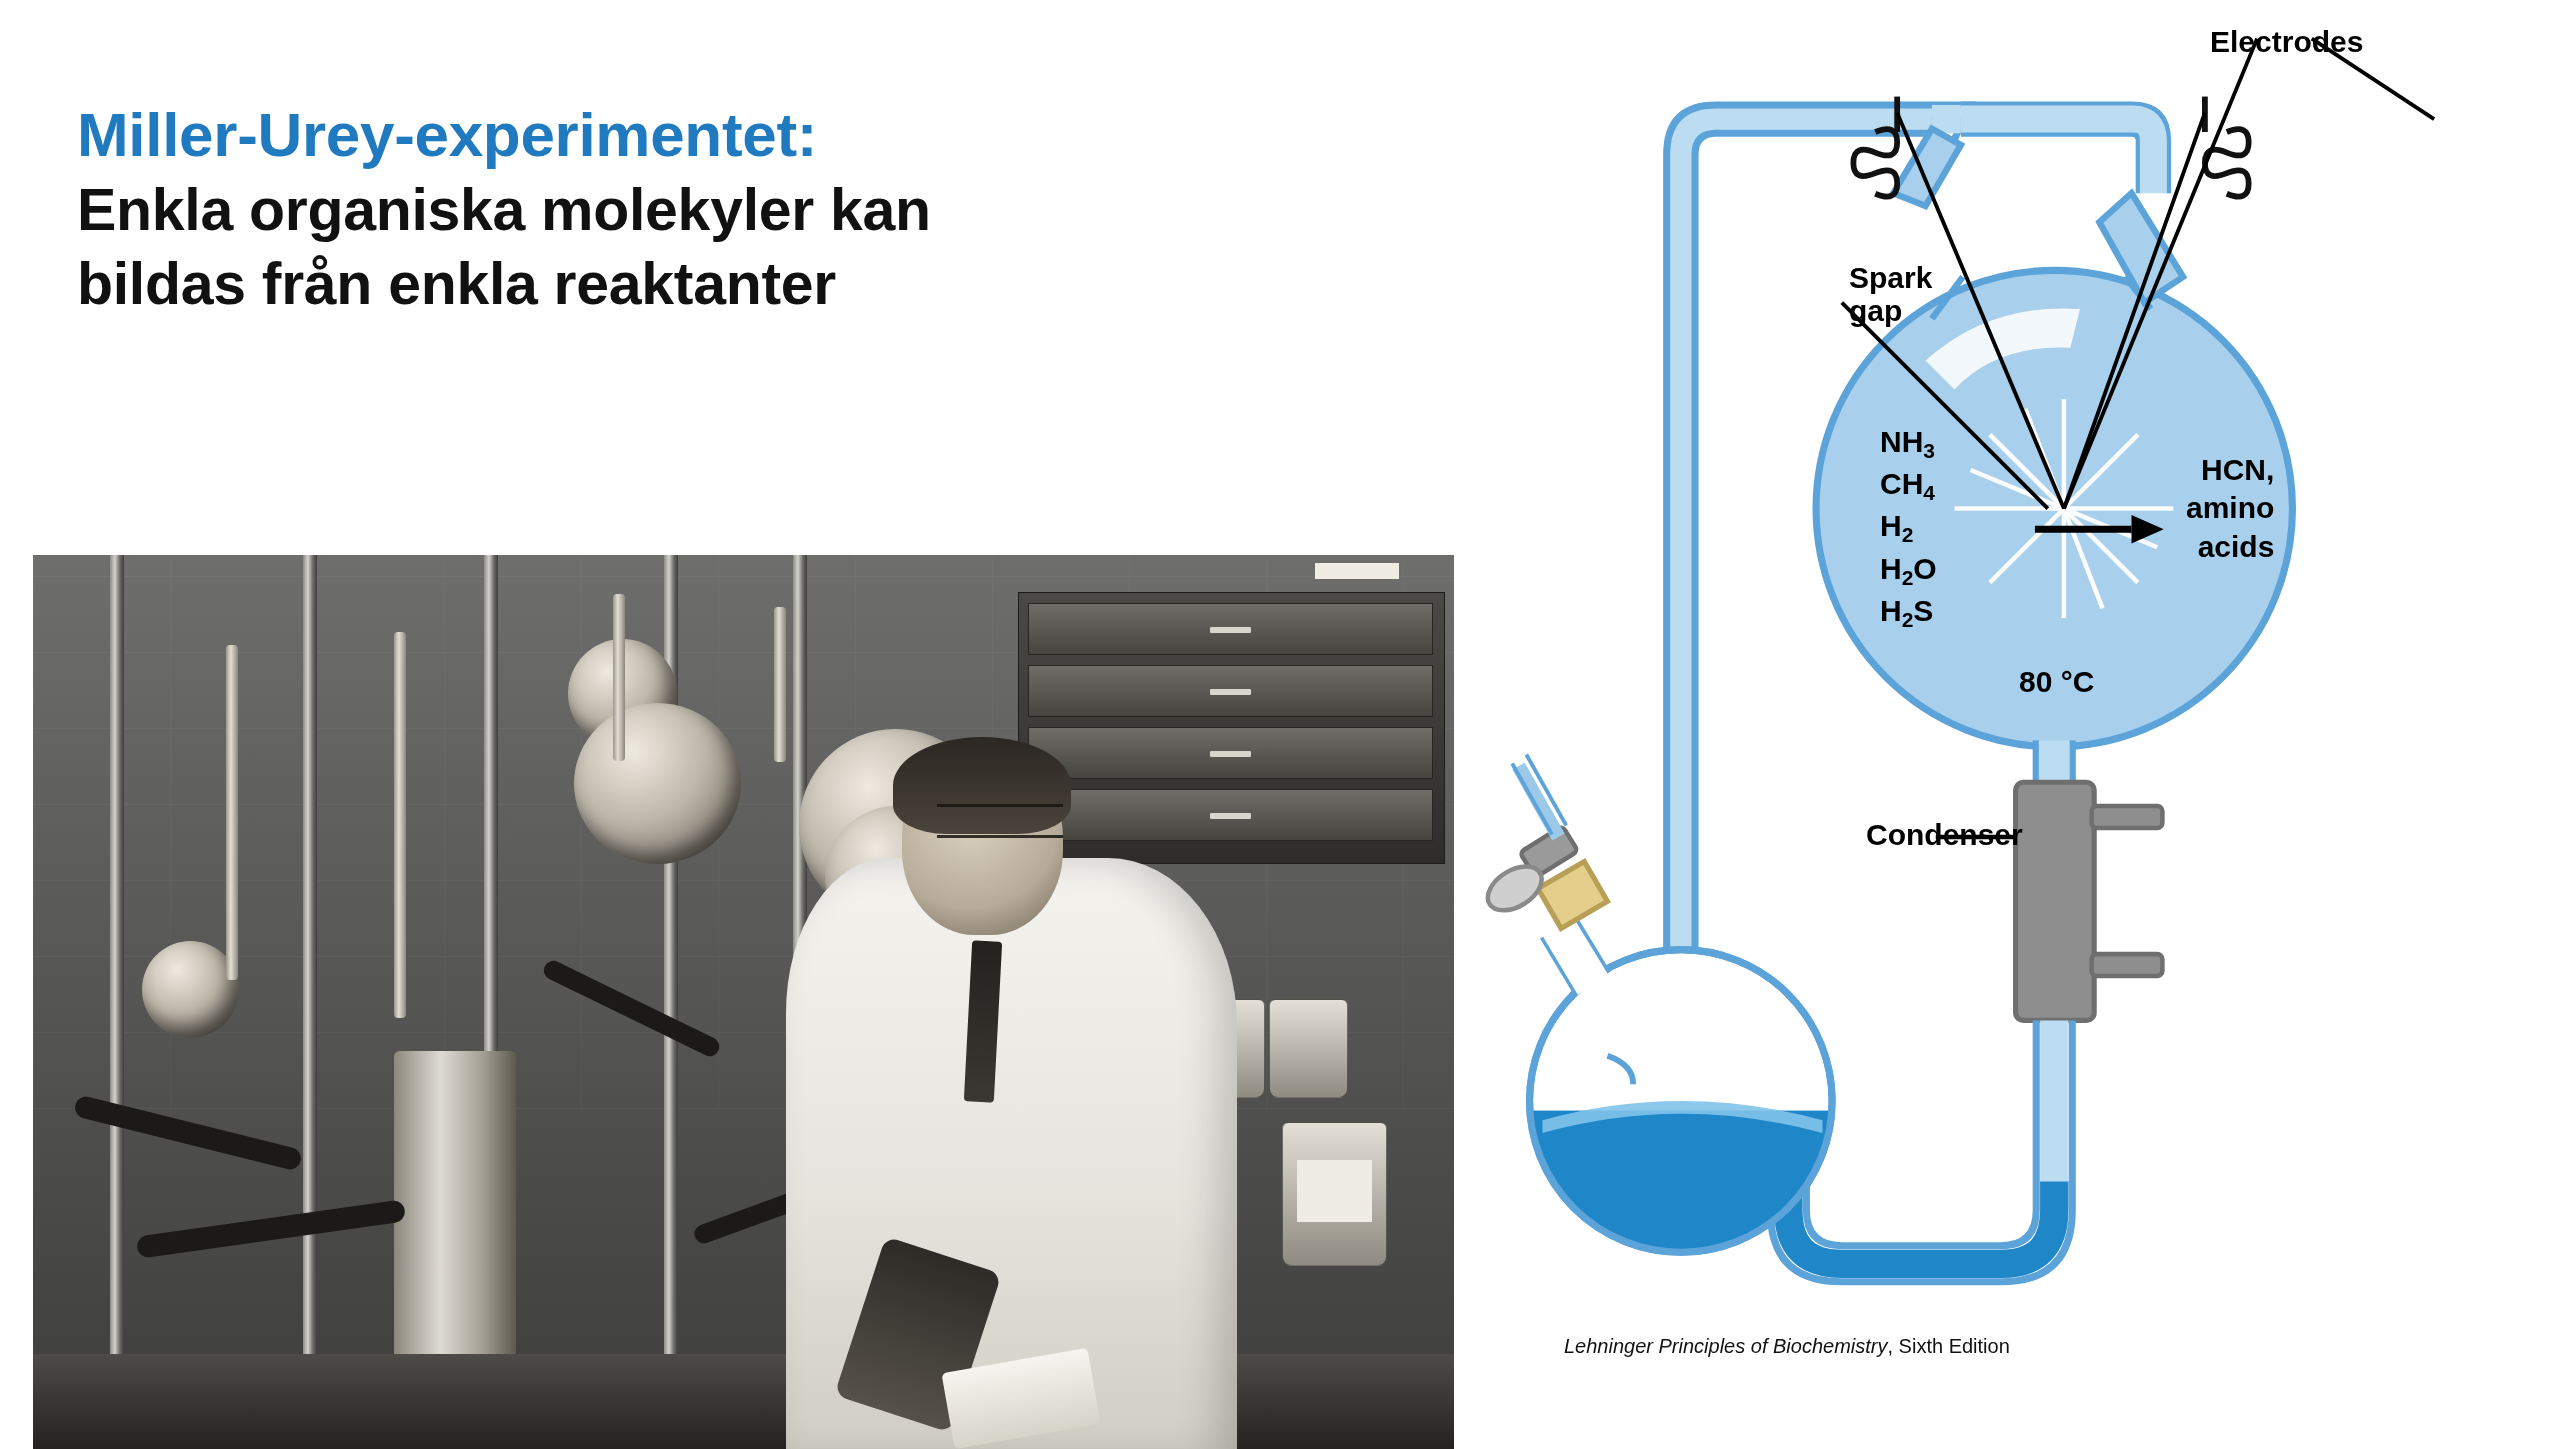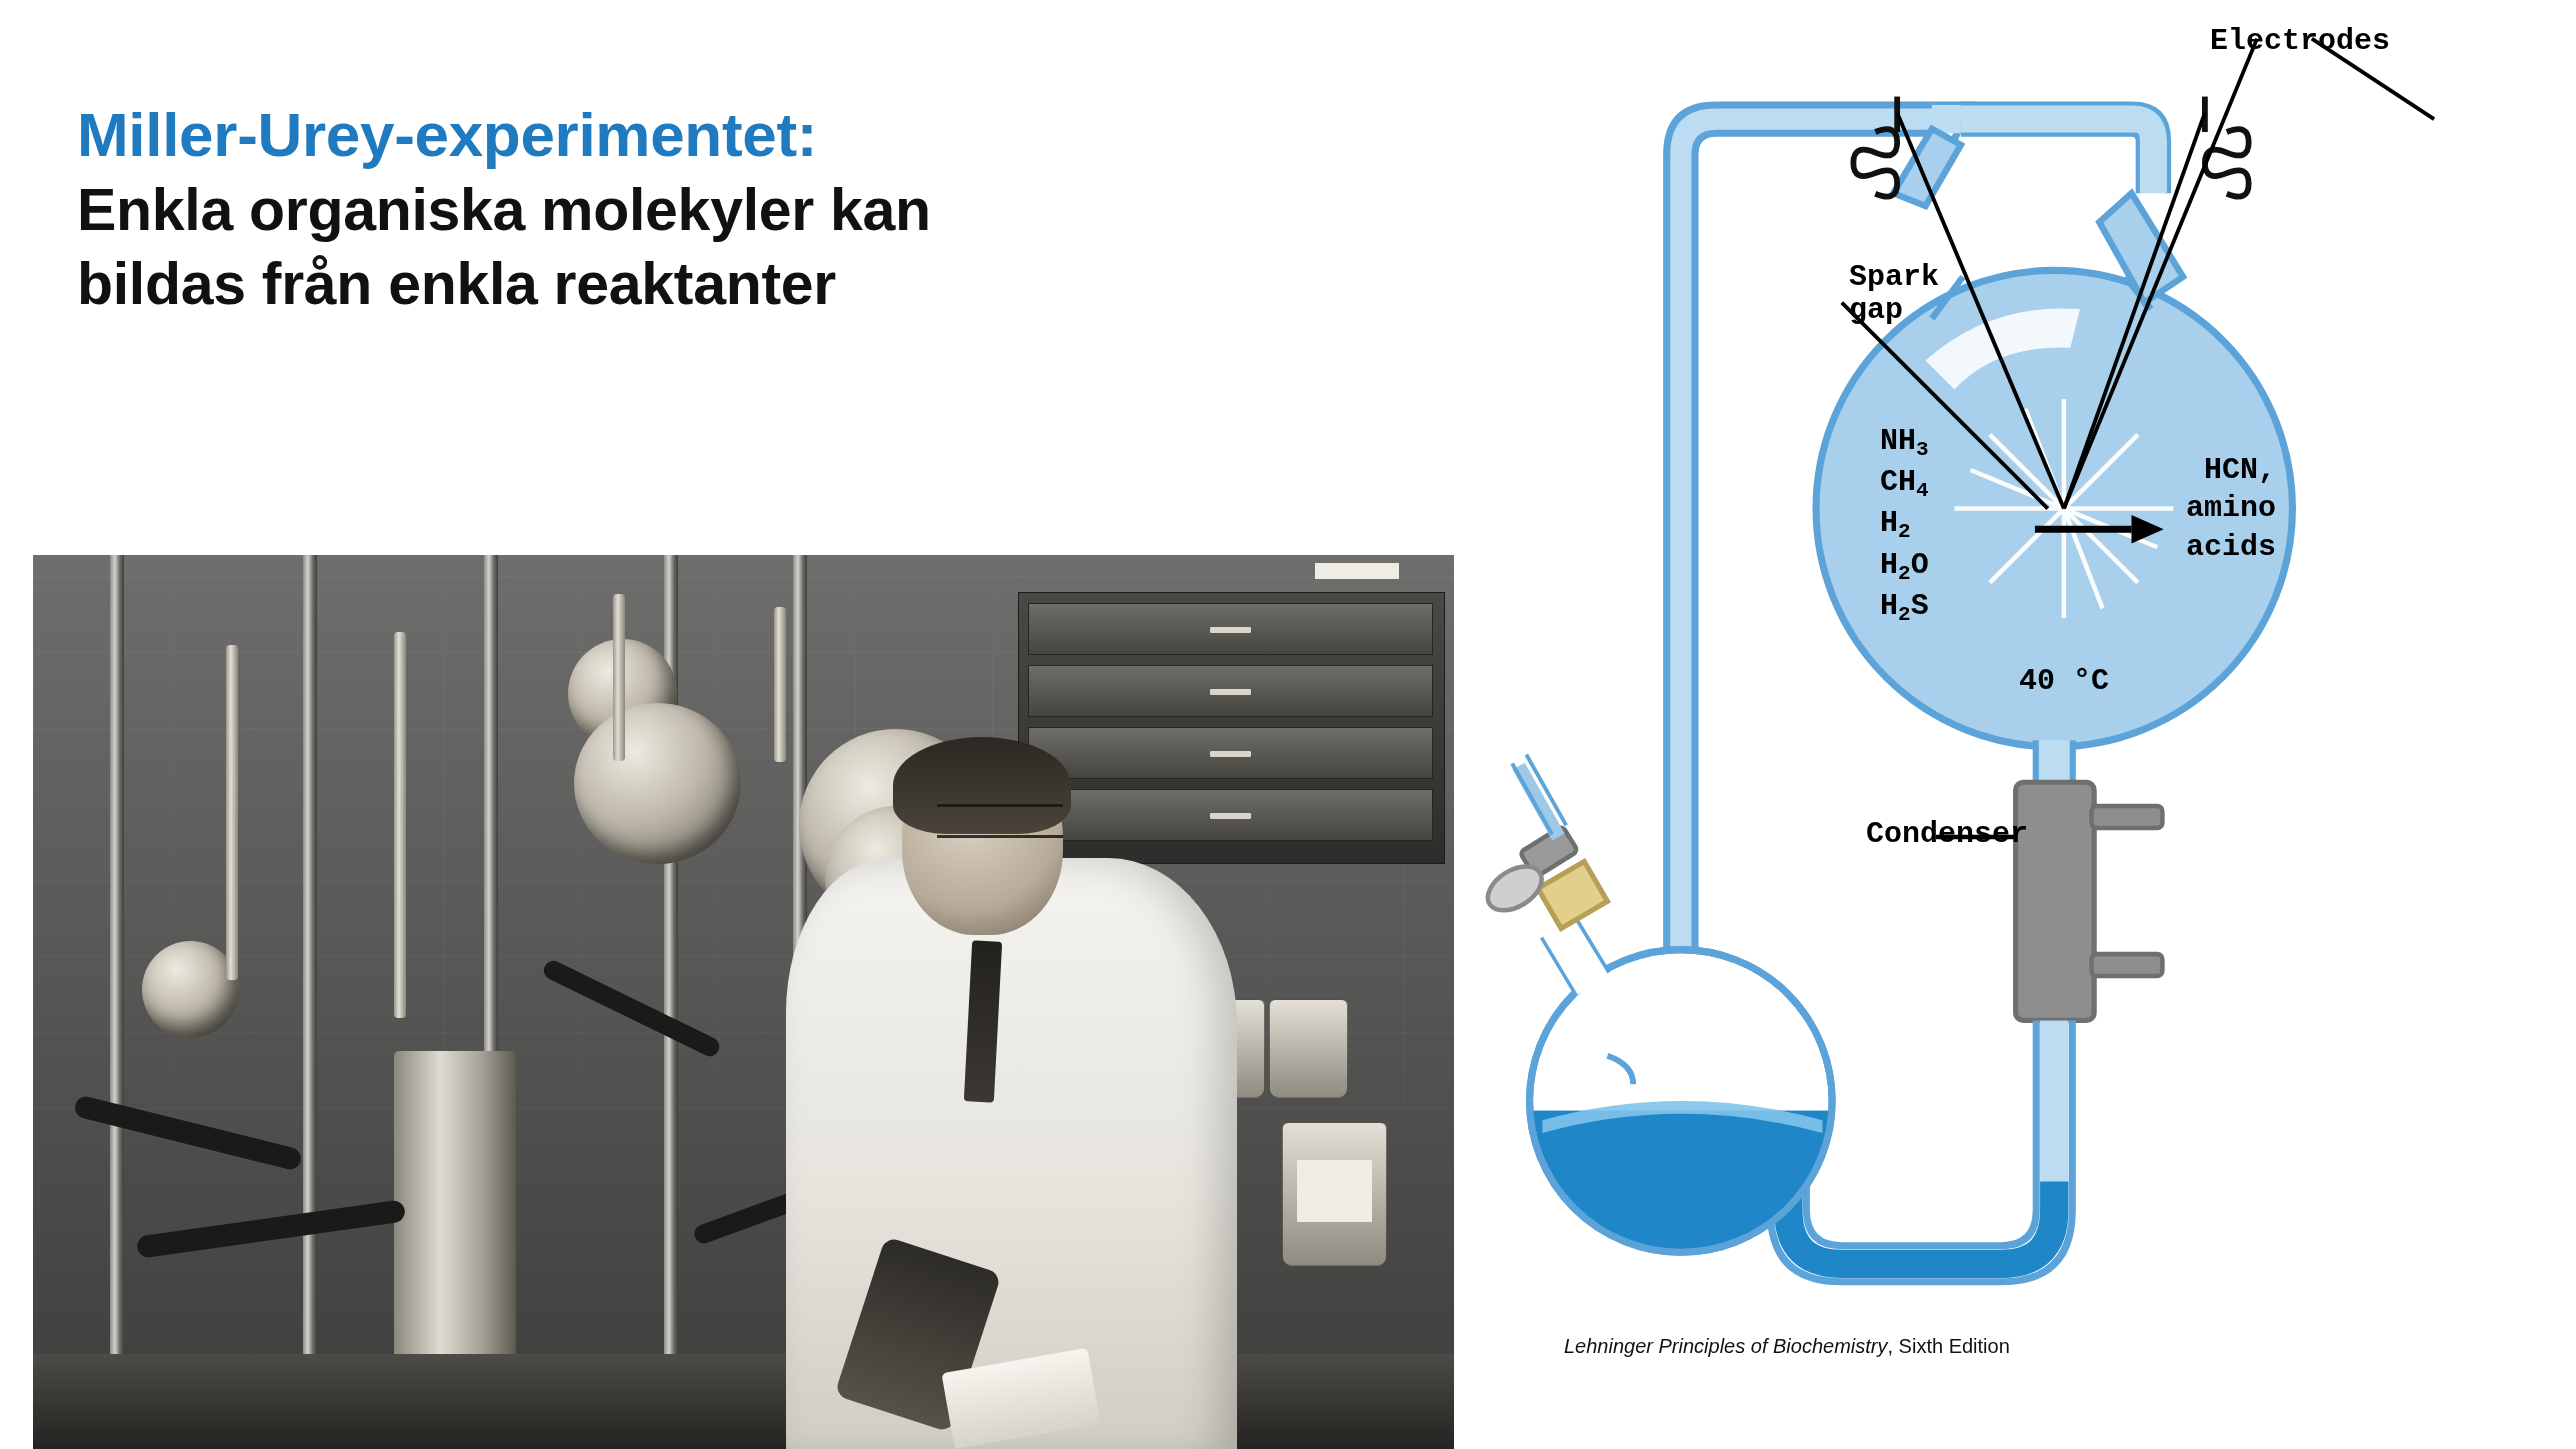--- a/index.html
+++ b/index.html
@@ -160,21 +160,20 @@
     background: #efece3;
   }
 
   
   #diagram {
     position: absolute;
     left: 1481px;
     top: 0;
     width: 1095px;
     height: 1449px;
-    font-family: Liberation Mono, monospace;
   }
   #diagram svg { display: block; }
 
   .dlabel {
     position: absolute;
     font-weight: bold;
     color: #000;
     line-height: 1.1;
   }
   #label-electrodes { left: 729px; top: 24.5px; font-size: 30px; }
@@ -385,20 +384,20 @@
     <div>H<span class="sub">2</span>O</div>
     <div>H<span class="sub">2</span>S</div>
   </div>
 
   <div class="dlabel" id="label-products">
     <div>HCN,</div>
     <div>amino</div>
     <div>acids</div>
   </div>
 
-  <div class="dlabel" id="label-temp">40 °C</div>
+  <div class="dlabel" id="label-temp">80 °C</div>
   <div class="dlabel" id="label-condenser">Condenser</div>
 </div>
 
 <div id="caption">
   <div id="cap-book"><span class="it">Lehninger Principles of Biochemistry</span><span>, Sixth Edition</span></div>
 </div>
 
 
 </body></html>

